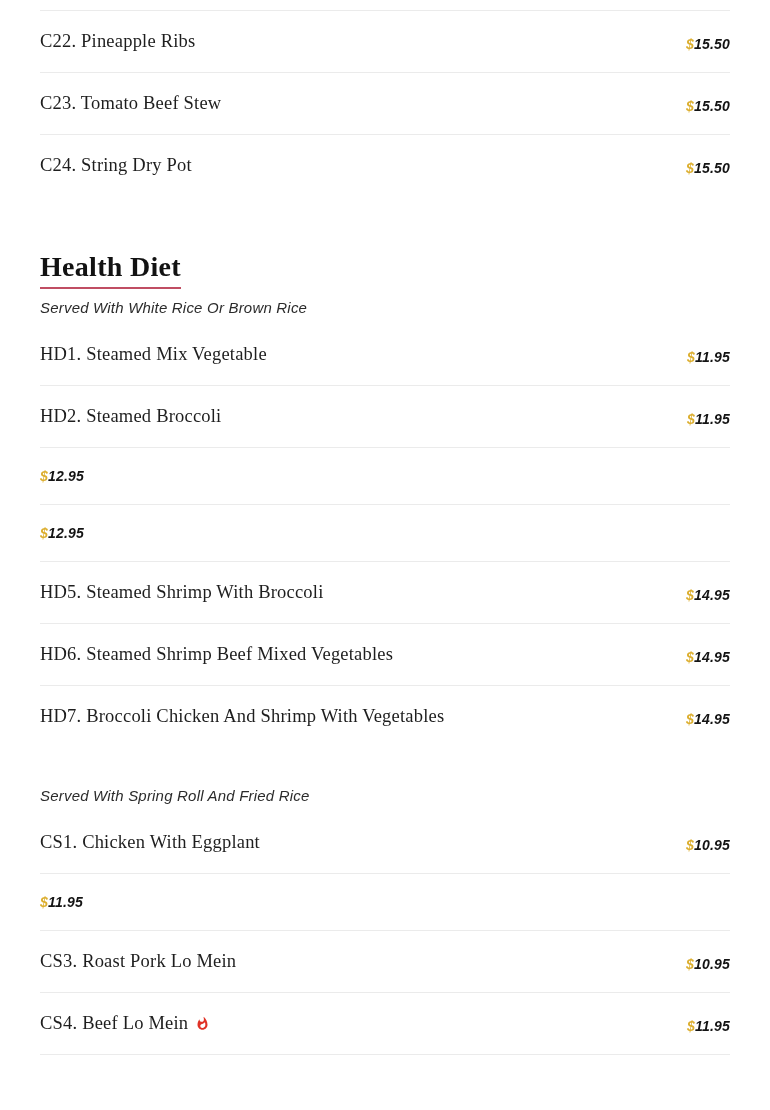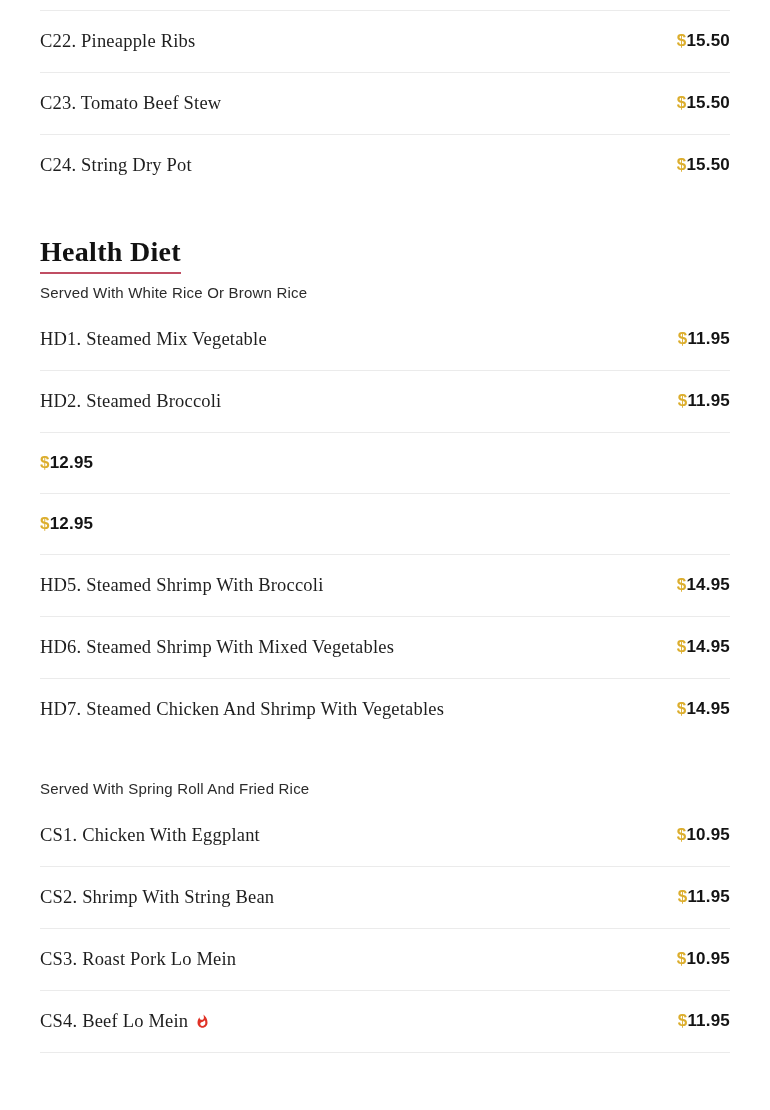--- a/index.html
+++ b/index.html
@@ -16,66 +16,69 @@
     padding: 0 40px;
   }
   .top-divider {
     margin-top: 10px;
     border-bottom: 1px solid #ebebeb;
     height: 0;
   }
   .row {
     display: flex;
     justify-content: space-between;
-    align-items: flex-start;
+    align-items: flex-end;
     padding: 20px 0;
     border-bottom: 1px solid #ebebeb;
     cursor: pointer;
   }
   .row.last {
     border-bottom: none;
   }
   .item-name {
     font-family: "Liberation Serif", serif;
     font-size: 18.5px;
     color: #1e1e1e;
     letter-spacing: 0.2px;
     display: inline-flex;
     align-items: center;
   }
   .item-price {
     font-family: "Liberation Sans", sans-serif;
-    font-size: 17px;
+    font-size: 14px;
     font-weight: bold;
     color: #141414;
     letter-spacing: 0.2px;
     white-space: nowrap;
+    font-style: italic;
   }
   .dollar {
     color: #dcae2e;
     font-weight: bold;
   }
   .section {
     margin-top: 40px;
   }
   .section-title {
     font-family: "Liberation Serif", serif;
     font-size: 28px;
     font-weight: bold;
     color: #121212;
     letter-spacing: 0.3px;
     line-height: 1.15;
   }
   .section-title .underlined {
     display: inline-block;
     border-bottom: 2px solid #c04e63;
     padding-bottom: 4px;
+    margin-top: 15px;
   }
   .section-sub {
     margin: 10px 0 8px 0;
+    font-style: italic;
     font-size: 15px;
     color: #2b2b2b;
     letter-spacing: 0.2px;
   }
   .flame-icon {
     width: 15px;
     height: 15px;
     margin-left: 7px;
     flex: 0 0 auto;
   }
@@ -122,38 +125,37 @@
       <span class="item-price"><span class="dollar">$</span><span>12.95</span></span>
     </div>
     <div class="row">
       <span class="item-price"><span class="dollar">$</span><span>12.95</span></span>
     </div>
     <div class="row">
       <span class="item-name">HD5. Steamed Shrimp With Broccoli</span>
       <span class="item-price"><span class="dollar">$</span><span>14.95</span></span>
     </div>
     <div class="row">
-      <span class="item-name">HD6. Steamed Shrimp With Mixed Vegetables</span>
+      <span class="item-name">HD6. Steamed Shrimp Beef Mixed Vegetables</span>
       <span class="item-price"><span class="dollar">$</span><span>14.95</span></span>
     </div>
     <div class="row last">
-      <span class="item-name">HD7. Steamed Chicken And Shrimp With Vegetables</span>
+      <span class="item-name">HD7. Broccoli Chicken And Shrimp With Vegetables</span>
       <span class="item-price"><span class="dollar">$</span><span>14.95</span></span>
     </div>
   </div>
 
   <div class="section">
     <div class="section-sub">Served With Spring Roll And Fried Rice</div>
 
     <div class="row">
       <span class="item-name">CS1. Chicken With Eggplant</span>
       <span class="item-price"><span class="dollar">$</span><span>10.95</span></span>
     </div>
     <div class="row">
-      <span class="item-name">CS2. Shrimp With String Bean</span>
       <span class="item-price"><span class="dollar">$</span><span>11.95</span></span>
     </div>
     <div class="row">
       <span class="item-name">CS3. Roast Pork Lo Mein</span>
       <span class="item-price"><span class="dollar">$</span><span>10.95</span></span>
     </div>
     <div class="row">
       <span class="item-name">
         <span>CS4. Beef Lo Mein</span>
         <svg class="flame-icon" viewBox="0 0 24 24">

